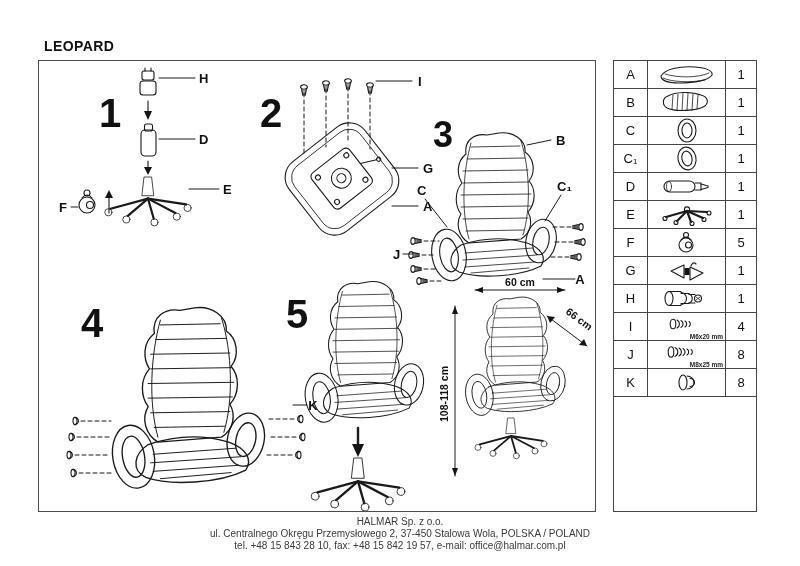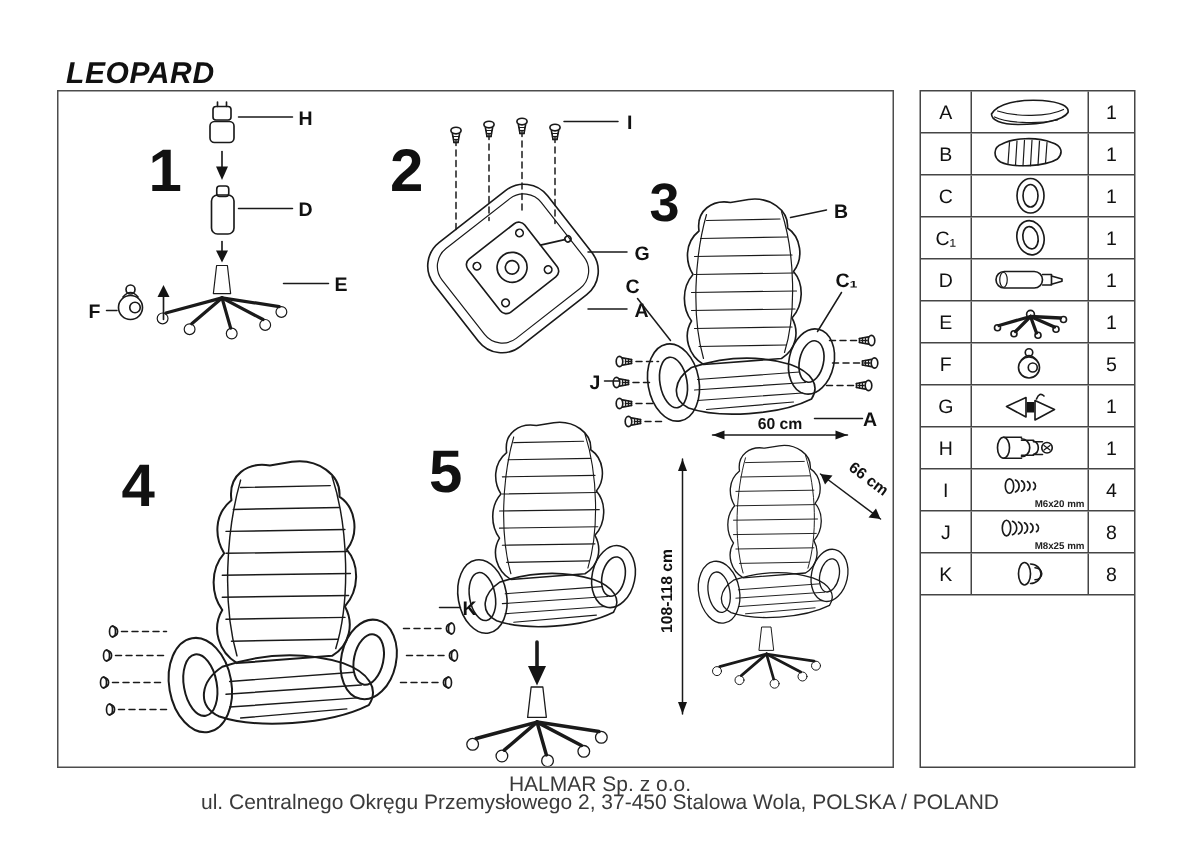--- a/index.html
+++ b/index.html
@@ -1,32 +1,32 @@
 <!DOCTYPE html>
 <html><head>
 <meta charset="utf-8">
 <style>
   html,body{margin:0;padding:0;}
   body{
     width:800px;height:566px;background:#ffffff;position:relative;overflow:hidden;
     font-family:"Liberation Sans",sans-serif;color:#111;
   }
-  .title{position:absolute;left:44px;top:38px;font-size:20px;font-weight:bold;letter-spacing:.4px;font-style:italic;}
+  .title{position:absolute;left:44px;top:38px;font-size:14px;font-weight:bold;letter-spacing:.4px;}
   .frame{position:absolute;left:38px;top:60px;width:558px;height:452px;border:1px solid #4d4d4d;box-sizing:border-box;}
   .step{position:absolute;}
   
   .rightcol{position:absolute;left:613px;top:60px;width:144px;height:452px;border:1px solid #454545;box-sizing:border-box;display:flex;flex-direction:column;}
   .prow{display:flex;height:28px;border-bottom:1px solid #454545;box-sizing:border-box;}
   .pletter{width:34px;border-right:1px solid #454545;display:flex;align-items:center;justify-content:center;font-size:13px;box-sizing:border-box;}
   .picon{flex:1;display:flex;align-items:center;justify-content:center;position:relative;}
   .pqty{width:31px;border-left:1px solid #454545;display:flex;align-items:center;justify-content:center;font-size:13px;box-sizing:border-box;}
   .scr-size{position:absolute;right:2px;bottom:0px;font-size:6.5px;font-weight:bold;color:#222;}
   .kgbox{flex:1;display:flex;align-items:center;justify-content:center;}
   
-  .footer{position:absolute;left:0;top:516px;width:100%;text-align:center;font-size:14px;line-height:12px;color:#3a3a3a;}
+  .footer{position:absolute;left:0;top:516px;width:100%;text-align:center;font-size:10px;line-height:12px;color:#3a3a3a;}
   
   svg.diagram path,svg.diagram line,svg.diagram rect,svg.diagram ellipse,svg.diagram circle,svg.diagram polyline{
     fill:none;stroke:#1a1a1a;stroke-width:1.1;stroke-linecap:round;stroke-linejoin:round;
   }
   svg.diagram .dash{stroke-dasharray:4 3;stroke-width:1;}
   svg.diagram .lead{stroke-width:1;}
   svg.diagram .thick{stroke-width:3;}
   svg.diagram .thin{stroke-width:.8;}
   svg.diagram .fillb{fill:#141414;stroke:none;}
   svg.diagram text{stroke:none;fill:#111;}
@@ -420,13 +420,14 @@
         </svg>
     </div>
     <div class="pqty">8</div>
   </div>
 
 </div>
 
 <div class="footer">
   <div>HALMAR Sp. z o.o.</div>
   <div>ul. Centralnego Okręgu Przemysłowego 2, 37-450 Stalowa Wola, POLSKA / POLAND</div>
+  <div>tel. +48 15 843 28 10, fax: +48 15 842 19 57, e-mail: office@halmar.com.pl</div>
 </div>
 
 </body></html>

